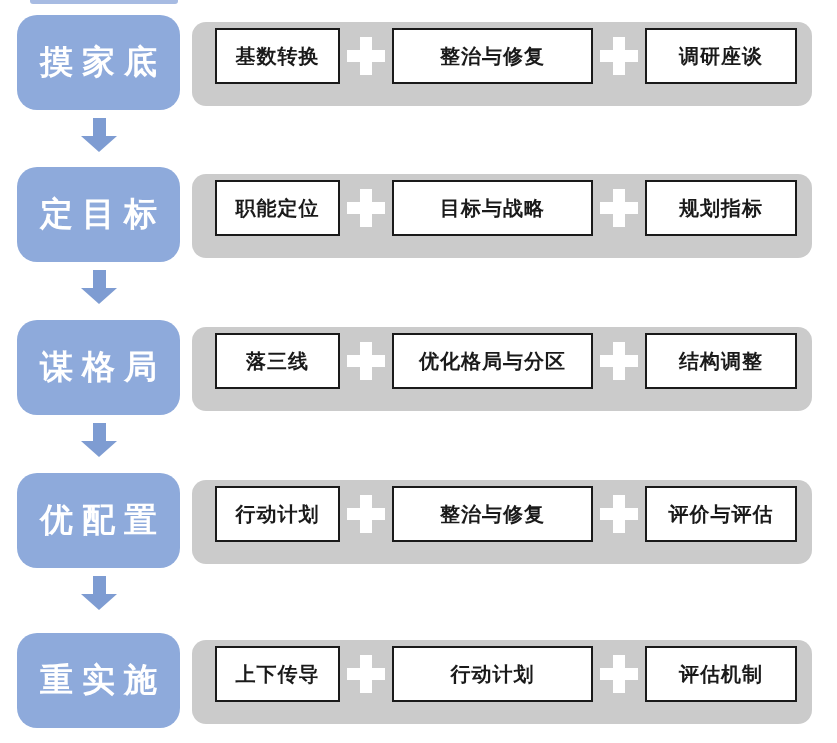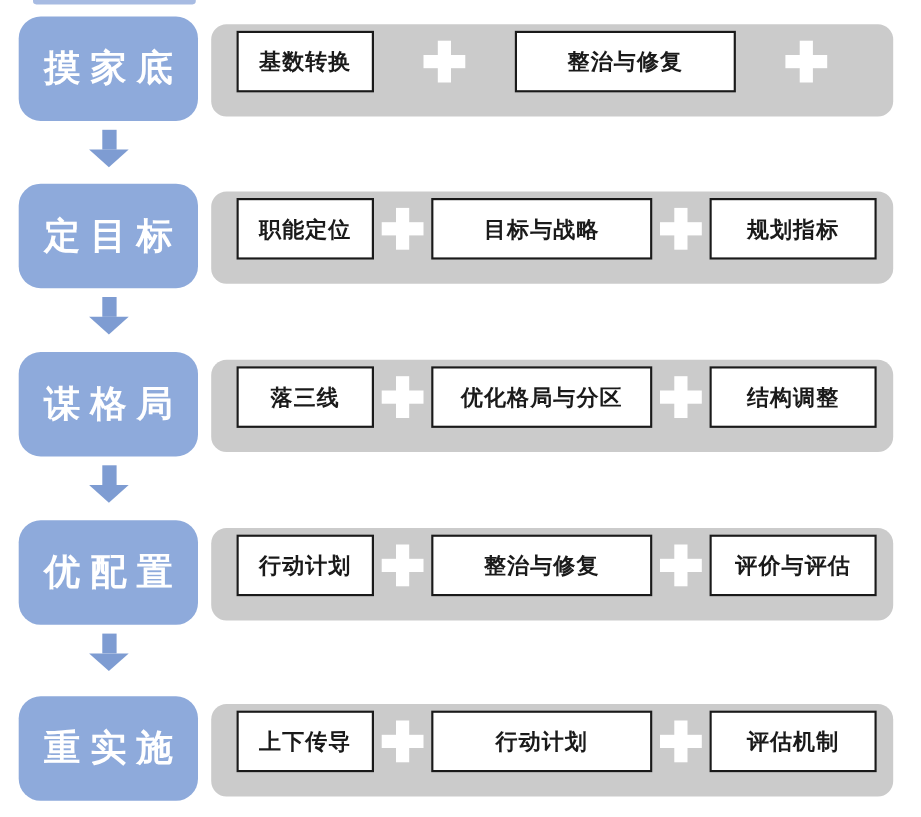--- a/index.html
+++ b/index.html
@@ -137,20 +137,21 @@
     </div>
     <div class="bar">
       <div class="item item-1">基数转换</div>
       <div class="plus-wrap">
         <span class="plus"></span>
       </div>
       <div class="item item-2">整治与修复</div>
       <div class="plus-wrap">
         <span class="plus"></span>
       </div>
+      <div class="item item-3">调研座谈</div>
     </div>
     <div class="arrow">
       <div class="arrow-stem"></div>
       <div class="arrow-head"></div>
     </div>
   </div>
       <div class="row" style="top: 167px;">
     <div class="stage">
       <span class="stage-label">定目标</span>
     </div>

